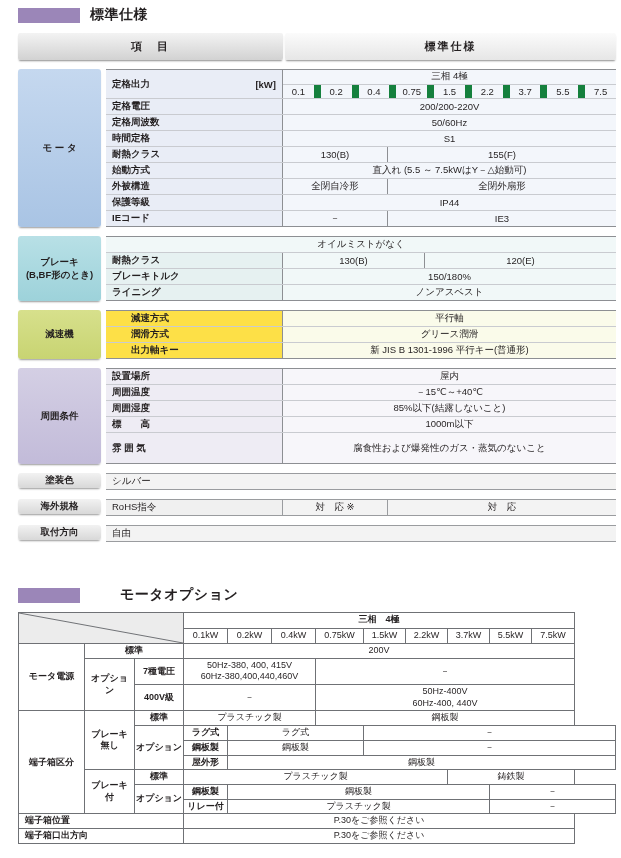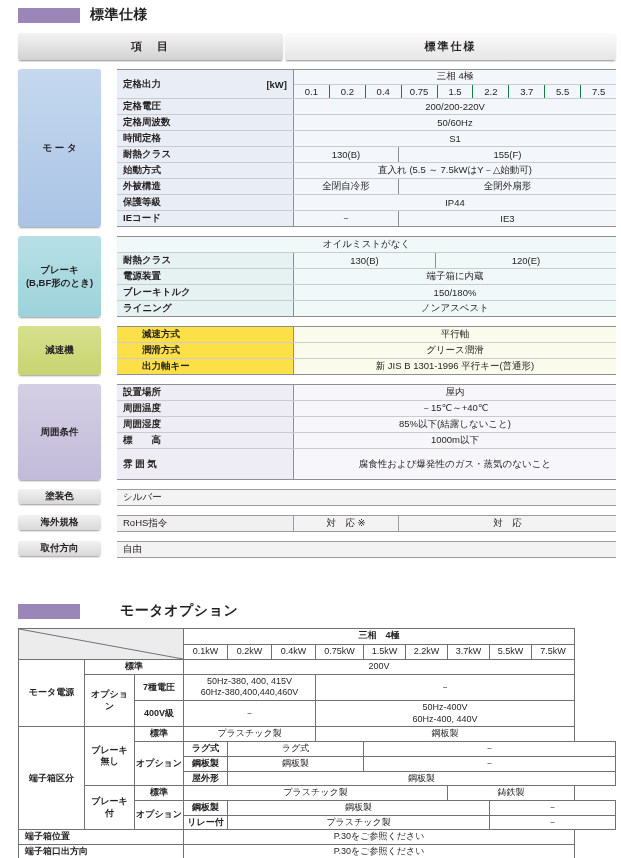--- a/index.html
+++ b/index.html
@@ -24,21 +24,21 @@
     display:flex;align-items:center;justify-content:center;
     border-radius:2px;
     box-shadow:0 2px 2px -1px rgba(0,0,0,.45);
   }
   .hdrbar .c1{width:265px;background:linear-gradient(#f3f3f3,#d2d2d2);}
   .hdrbar .c2{flex:1;margin-left:2px;background:linear-gradient(#fbfbfb,#e6e6e6);}
 
   
   .blk{display:flex;margin-left:18px;margin-right:5px;}
   .blk .catlabel{
-    width:83px;flex:none;margin-right:16px;
+    width:83px;flex:none;margin-right:5px;
     display:flex;align-items:center;justify-content:center;text-align:center;
     font-size:9.5px;font-weight:bold;line-height:1.35;
     border-radius:3px;
     box-shadow:0 2px 2px -1px rgba(0,0,0,.4);
   }
   .blk .rows{flex:1;border-top:1px solid #8d8f93;border-bottom:1px solid #8d8f93;}
   .row{display:flex;border-bottom:1px solid #c9cbd0;min-height:15px;}
   .row:last-child{border-bottom:none;}
   .row .lab{
     width:177px;flex:none;border-right:1px solid #8d8f93;
@@ -50,21 +50,21 @@
     flex:1;font-size:9.5px;display:flex;align-items:center;justify-content:center;
     text-align:center;box-sizing:border-box;
   }
   .row .val.split{border-right:1px solid #8d8f93;}
   .stack{flex:1;display:flex;flex-direction:column;}
   .stack .sub{flex:1;display:flex;align-items:center;justify-content:center;font-size:9.5px;}
   .stack .sub.top{border-bottom:1px solid #c9cbd0;}
   .kwrow{display:flex;flex:1;}
   .kwrow .kw{
     flex:1;display:flex;align-items:center;justify-content:center;
-    font-size:9.5px;border-right:1px solid #15803d;
+    font-size:9.5px;border-right:7px solid #15803d;
   }
   .kwrow .kw:last-child{border-right:none;}
 
   
   .t-motor .catlabel{background:linear-gradient(#c5d8ef,#a9c4e4);}
   .t-motor .lab{background:#e9edf6;}
   .t-motor .val,.t-motor .sub,.t-motor .kw{background:#f3f6fb;}
   .t-brake .catlabel{background:linear-gradient(#b8e0e6,#9dd2da);}
   .t-brake .lab{background:#e6f1f1;}
   .t-brake .val,.t-brake .sub{background:#f1f8f8;}
@@ -185,24 +185,20 @@
     <div class="rows">
       <div class="row" style="height:15px">
         <div class="val">オイルミストがなく</div>
       </div>
       <div class="row" style="height:15px">
         <div class="lab">耐熱クラス</div>
         <div class="val split" style="flex:0 0 142px">130(B)</div>
         <div class="val">120(E)</div>
       </div>
       <div class="row" style="height:15px">
-        <div class="lab">電源装置</div>
-        <div class="val">端子箱に内蔵</div>
-      </div>
-      <div class="row" style="height:15px">
         <div class="lab">ブレーキトルク</div>
         <div class="val">150/180%</div>
       </div>
       <div class="row" style="height:15px">
         <div class="lab">ライニング</div>
         <div class="val">ノンアスベスト</div>
       </div>
     </div>
   </div>
 

